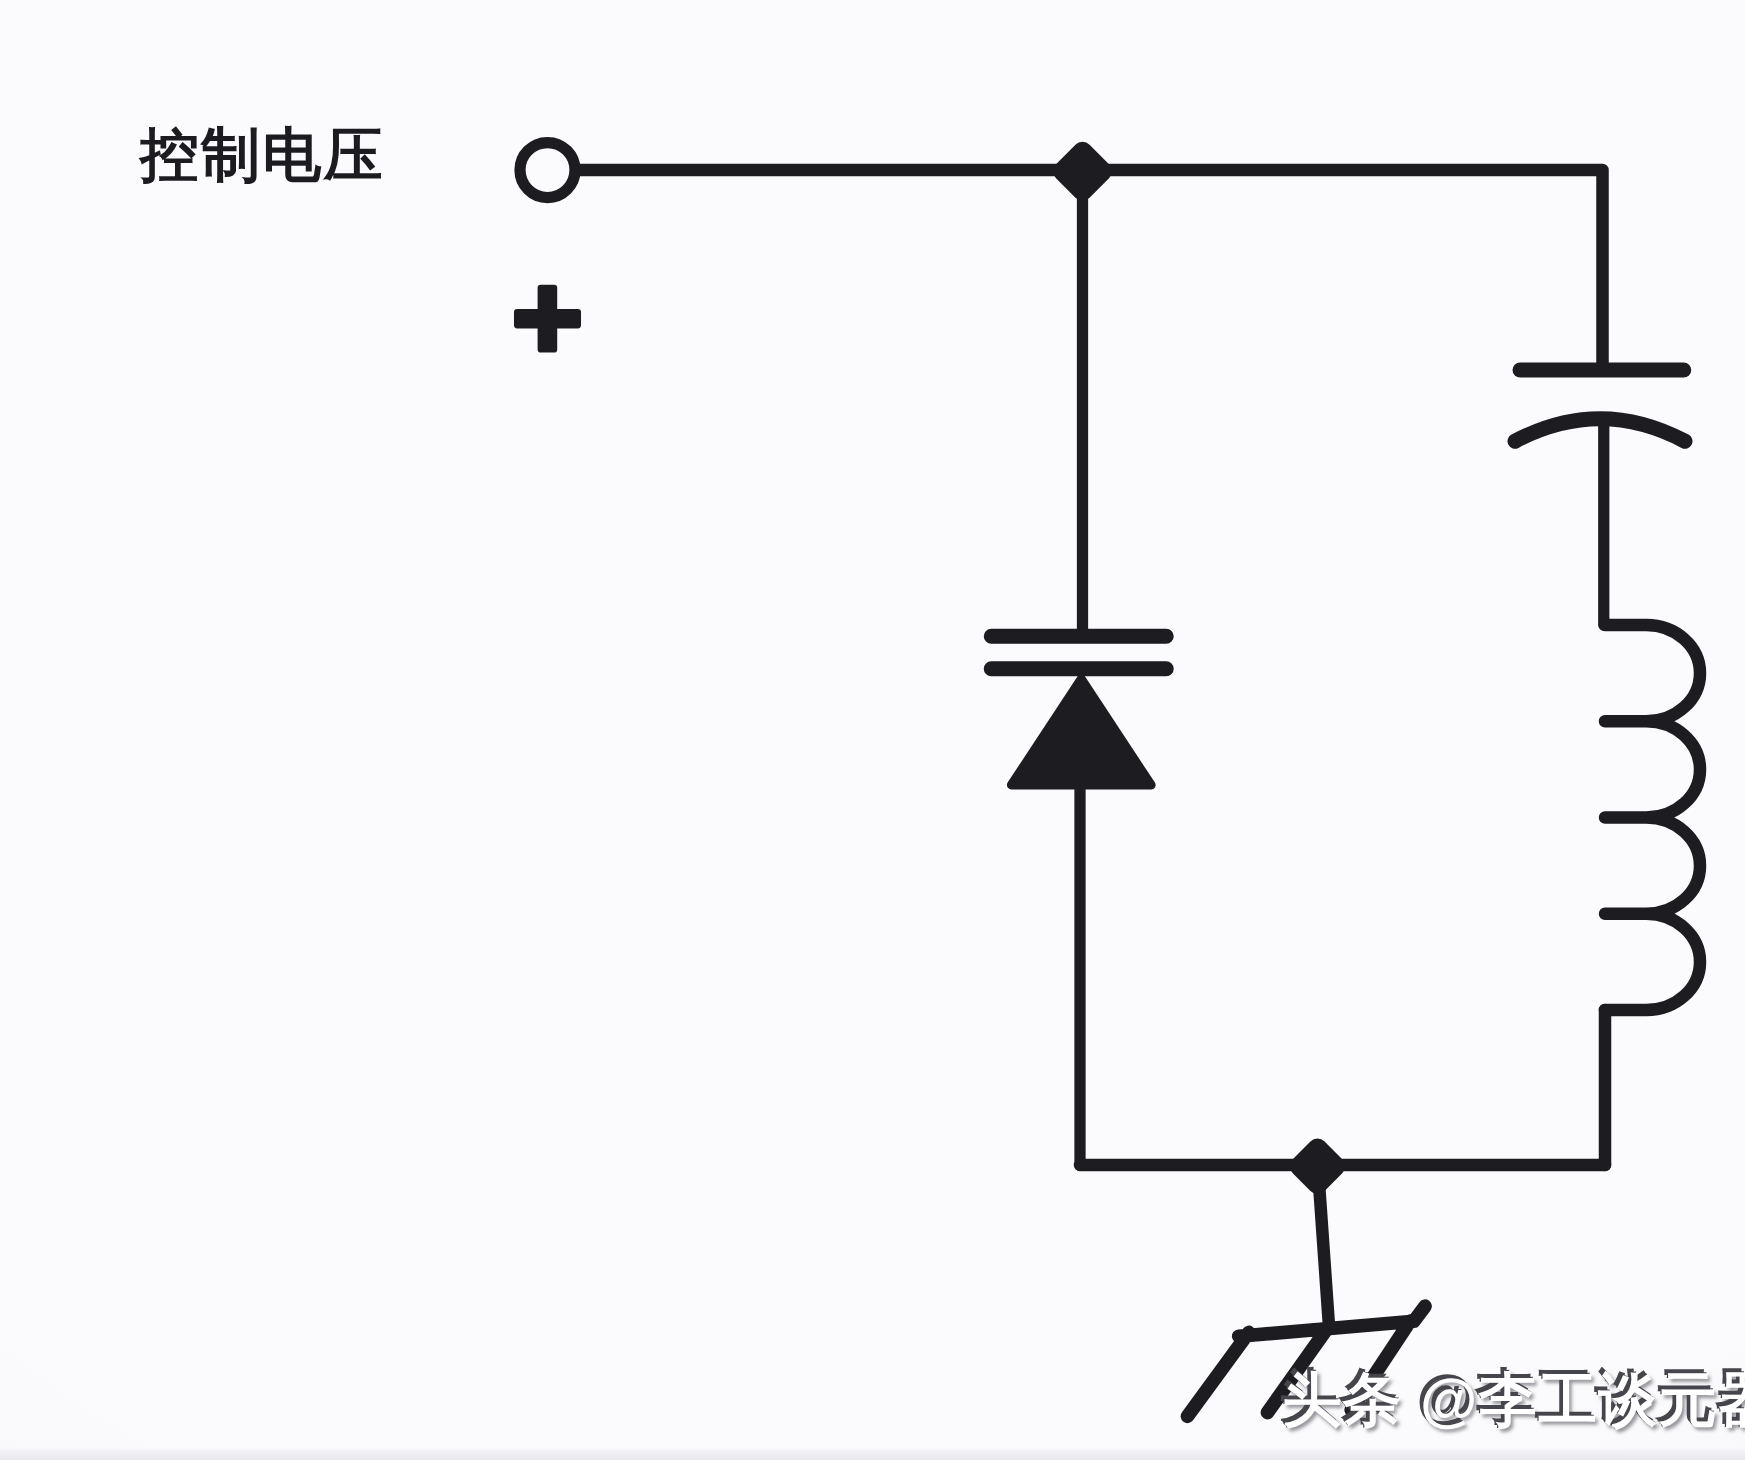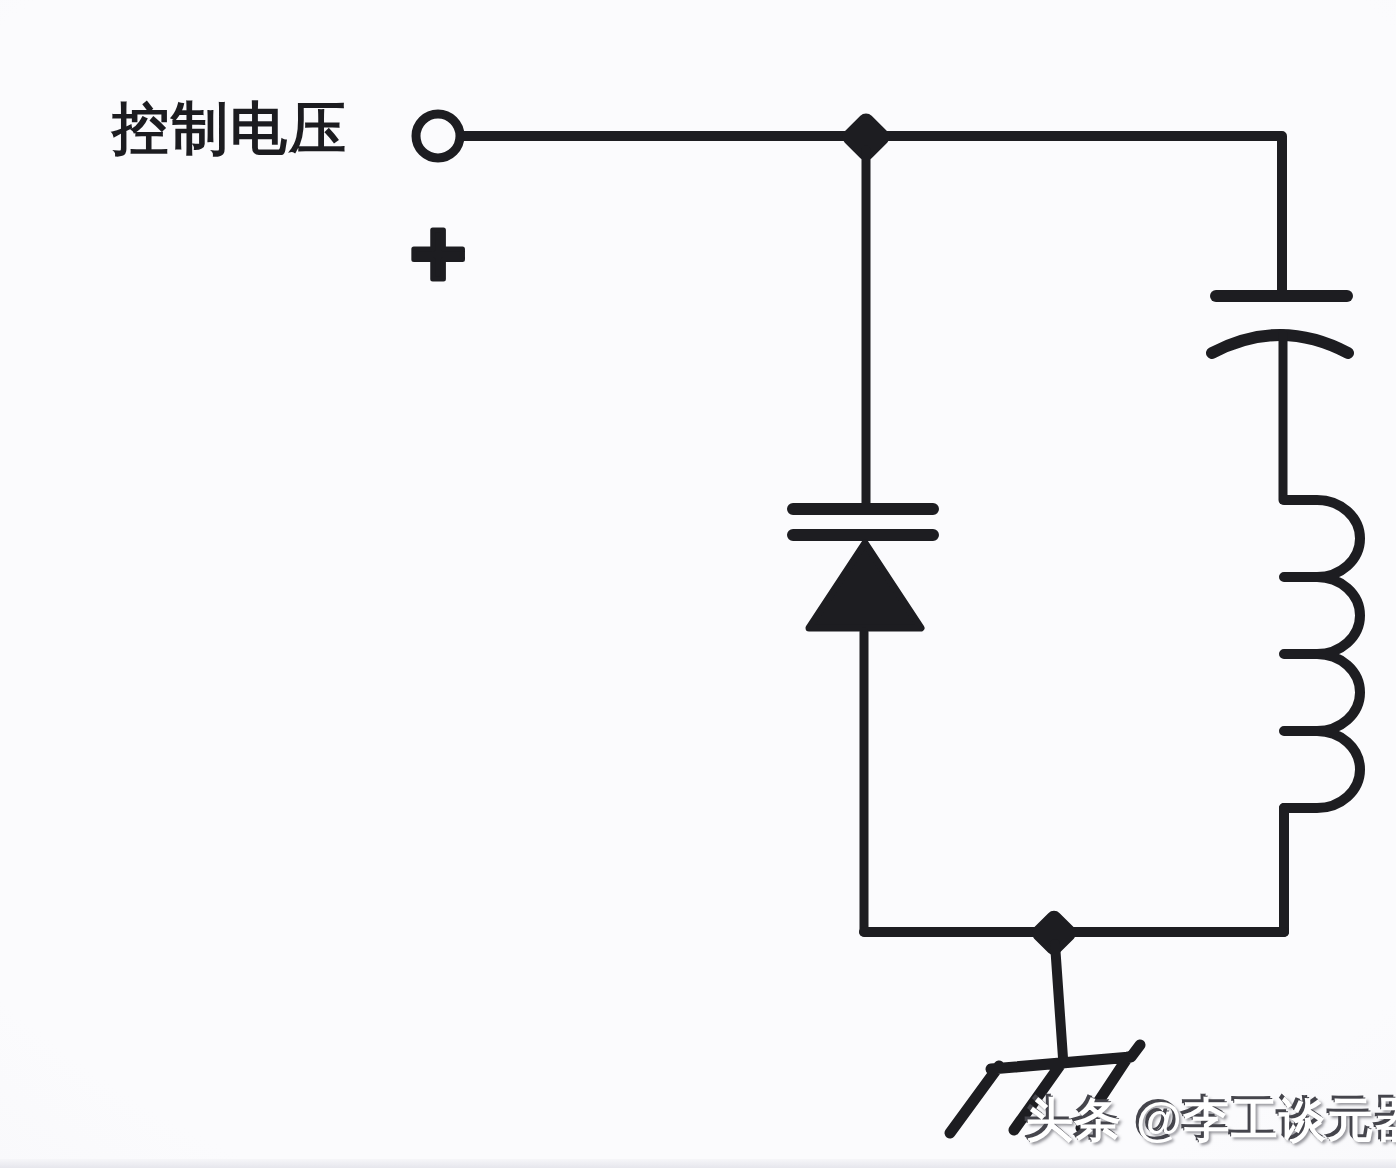--- a/index.html
+++ b/index.html
@@ -6,21 +6,21 @@
   #stage{
     position:relative;
     width:1396px;height:1168px;
     overflow:hidden;
     background:radial-gradient(120% 115% at 50% 44%, #fbfbfd 55%, #f4f4f7 86%, #ededf1 100%);
     font-family:"Liberation Sans","DejaVu Sans",sans-serif;
   }
   #schematic-svg{position:absolute;left:0;top:0;}
   .control-voltage-label{
     position:absolute;left:112px;top:99px;
-    font-size:57px;font-weight:600;letter-spacing:2px;
+    font-size:47px;font-weight:600;letter-spacing:2px;
     color:#1c1c20;white-space:nowrap;line-height:1.05;
   }
   .watermark{
     position:absolute;left:1026px;top:1089px;
     font-size:47px;font-weight:700;letter-spacing:1px;
     color:#ffffff;white-space:nowrap;
     text-shadow:-3px -3px 0 #45454c,-1px -1px 0 #45454c,2px 2px 3px rgba(64,64,72,.55);
   }
   .bottom-edge{
     position:absolute;left:0;bottom:0;width:100%;height:9px;

